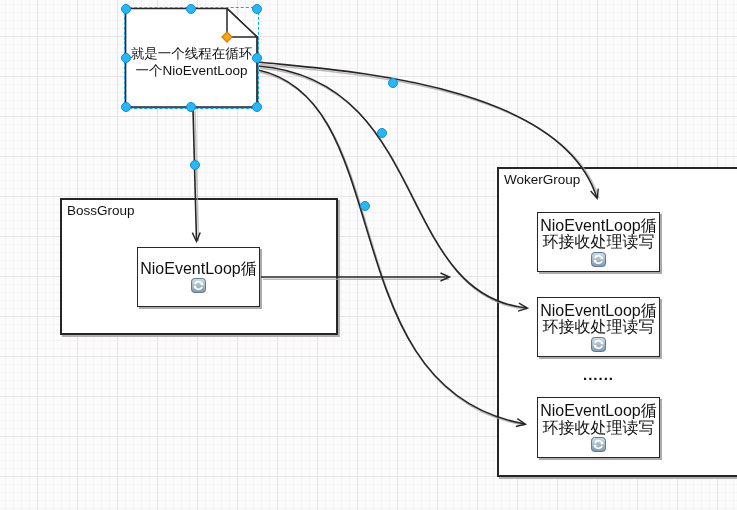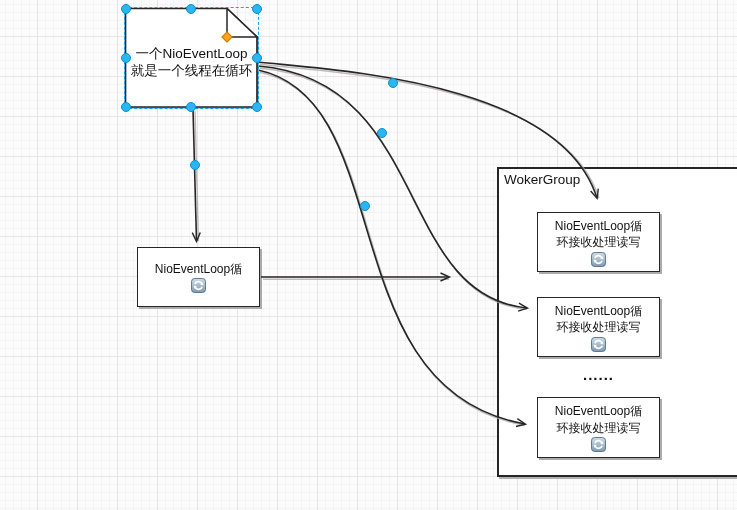--- a/index.html
+++ b/index.html
@@ -19,21 +19,21 @@
     position:absolute;background:#ffffff;border:2px solid #262626;
     box-shadow:2px 2px 0 #b3b0b0;box-sizing:border-box;
   }
   .group-label{
     position:absolute;top:3px;left:5px;font-size:13.5px;color:#111;white-space:nowrap;
   }
   .loop-box{
     position:absolute;background:#ffffff;border:1.7px solid #262626;
     box-shadow:2px 2px 0 #adaaaa;box-sizing:border-box;
     display:flex;flex-direction:column;align-items:center;justify-content:center;
-    text-align:center;font-size:12px;line-height:16.5px;color:#111;
+    text-align:center;font-size:16px;line-height:16.5px;color:#111;
   }
   .loop-box .icon{margin-top:1px;height:15px;}
   .ellipsis{
     position:absolute;text-align:center;font-size:15px;font-weight:bold;
     letter-spacing:1px;color:#111;
   }
   .note-wrap{position:absolute;left:126px;top:9px;width:131px;height:98px;}
   .note-svg{position:absolute;left:-2px;top:-2px;filter:drop-shadow(1.5px 1.5px 0 #b9b6b6);}
   .note-text{
     position:relative;width:100%;height:100%;display:flex;flex-direction:column;
@@ -53,20 +53,23 @@
     border:1px solid #c77f00;transform:rotate(45deg);box-sizing:border-box;
   }
   .edge-layer{position:absolute;left:0;top:0;pointer-events:none;}
   .edge-layer path{pointer-events:stroke;}
 </style>
 </head>
 <body>
 
 <div class="canvas">
 
+  <div class="group-box" style="left:60px;top:198px;width:278px;height:137px;">
+    <div class="group-label">BossGroup</div>
+  </div>
 
   <div class="group-box" style="left:454px;top:167px;width:271px;height:310px;margin-left:43px;">
     <div class="group-label">WokerGroup</div>
   </div>
 
   <div class="loop-box" style="left:137px;top:247px;width:123px;height:60px;">
     <span>NioEventLoop循</span>
     <span class="icon">
       <svg width="15" height="15" viewBox="0 0 16 16">
         <defs>
@@ -158,22 +161,22 @@
       <circle cx="365" cy="206" r="4.5"></circle>
     </g>
   </svg>
 
   <div class="note-wrap">
     <svg class="note-svg" width="136" height="103" viewBox="0 0 136 103">
       <path d="M1.5,1.5 L103,1.5 L133,30 L133,100 L1.5,100 Z" fill="#ffffff" stroke="#262626" stroke-width="1.7"></path>
       <path d="M103,1.5 L133,30 L103,30 Z" fill="#ffffff" stroke="#262626" stroke-width="1.5"></path>
     </svg>
     <div class="note-text">
+      <span>就是一个线程在循环</span>
       <span>一个NioEventLoop</span>
-      <span>就是一个线程在循环</span>
     </div>
   </div>
 
   <div class="selection-outline"></div>
   <div class="handle" style="left:121px;top:4px;"></div>
   <div class="handle" style="left:186px;top:4px;"></div>
   <div class="handle" style="left:252px;top:4px;"></div>
   <div class="handle" style="left:121px;top:53px;"></div>
   <div class="handle" style="left:252px;top:53px;"></div>
   <div class="handle" style="left:121px;top:102px;"></div>

